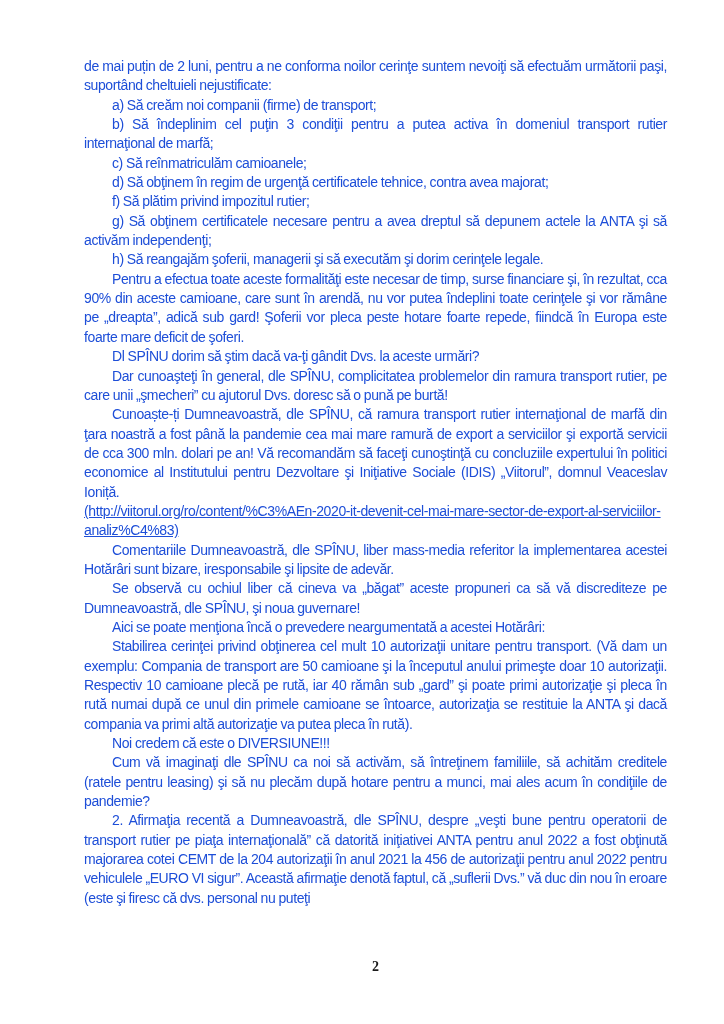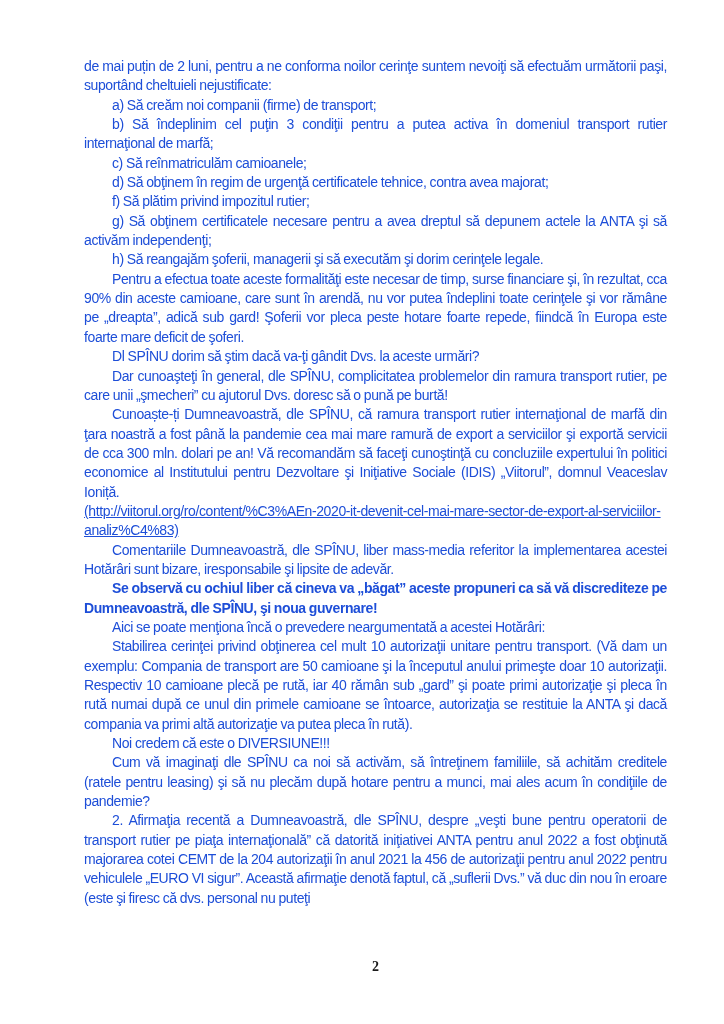--- a/index.html
+++ b/index.html
@@ -29,21 +29,21 @@
     text-align: justify;
   }
   .content p {
     margin: 0;
     text-indent: 28px;
   }
   .content p.no-indent {
     text-indent: 0;
   }
   .content p.bold {
-    font-weight: bold;
+    font-weight: normal;
   }
   .content p.link {
     text-indent: 0;
     text-align: left;
     text-decoration: underline;
     word-break: break-all;
   }
   .footer {
     position: absolute;
     left: 84px;

